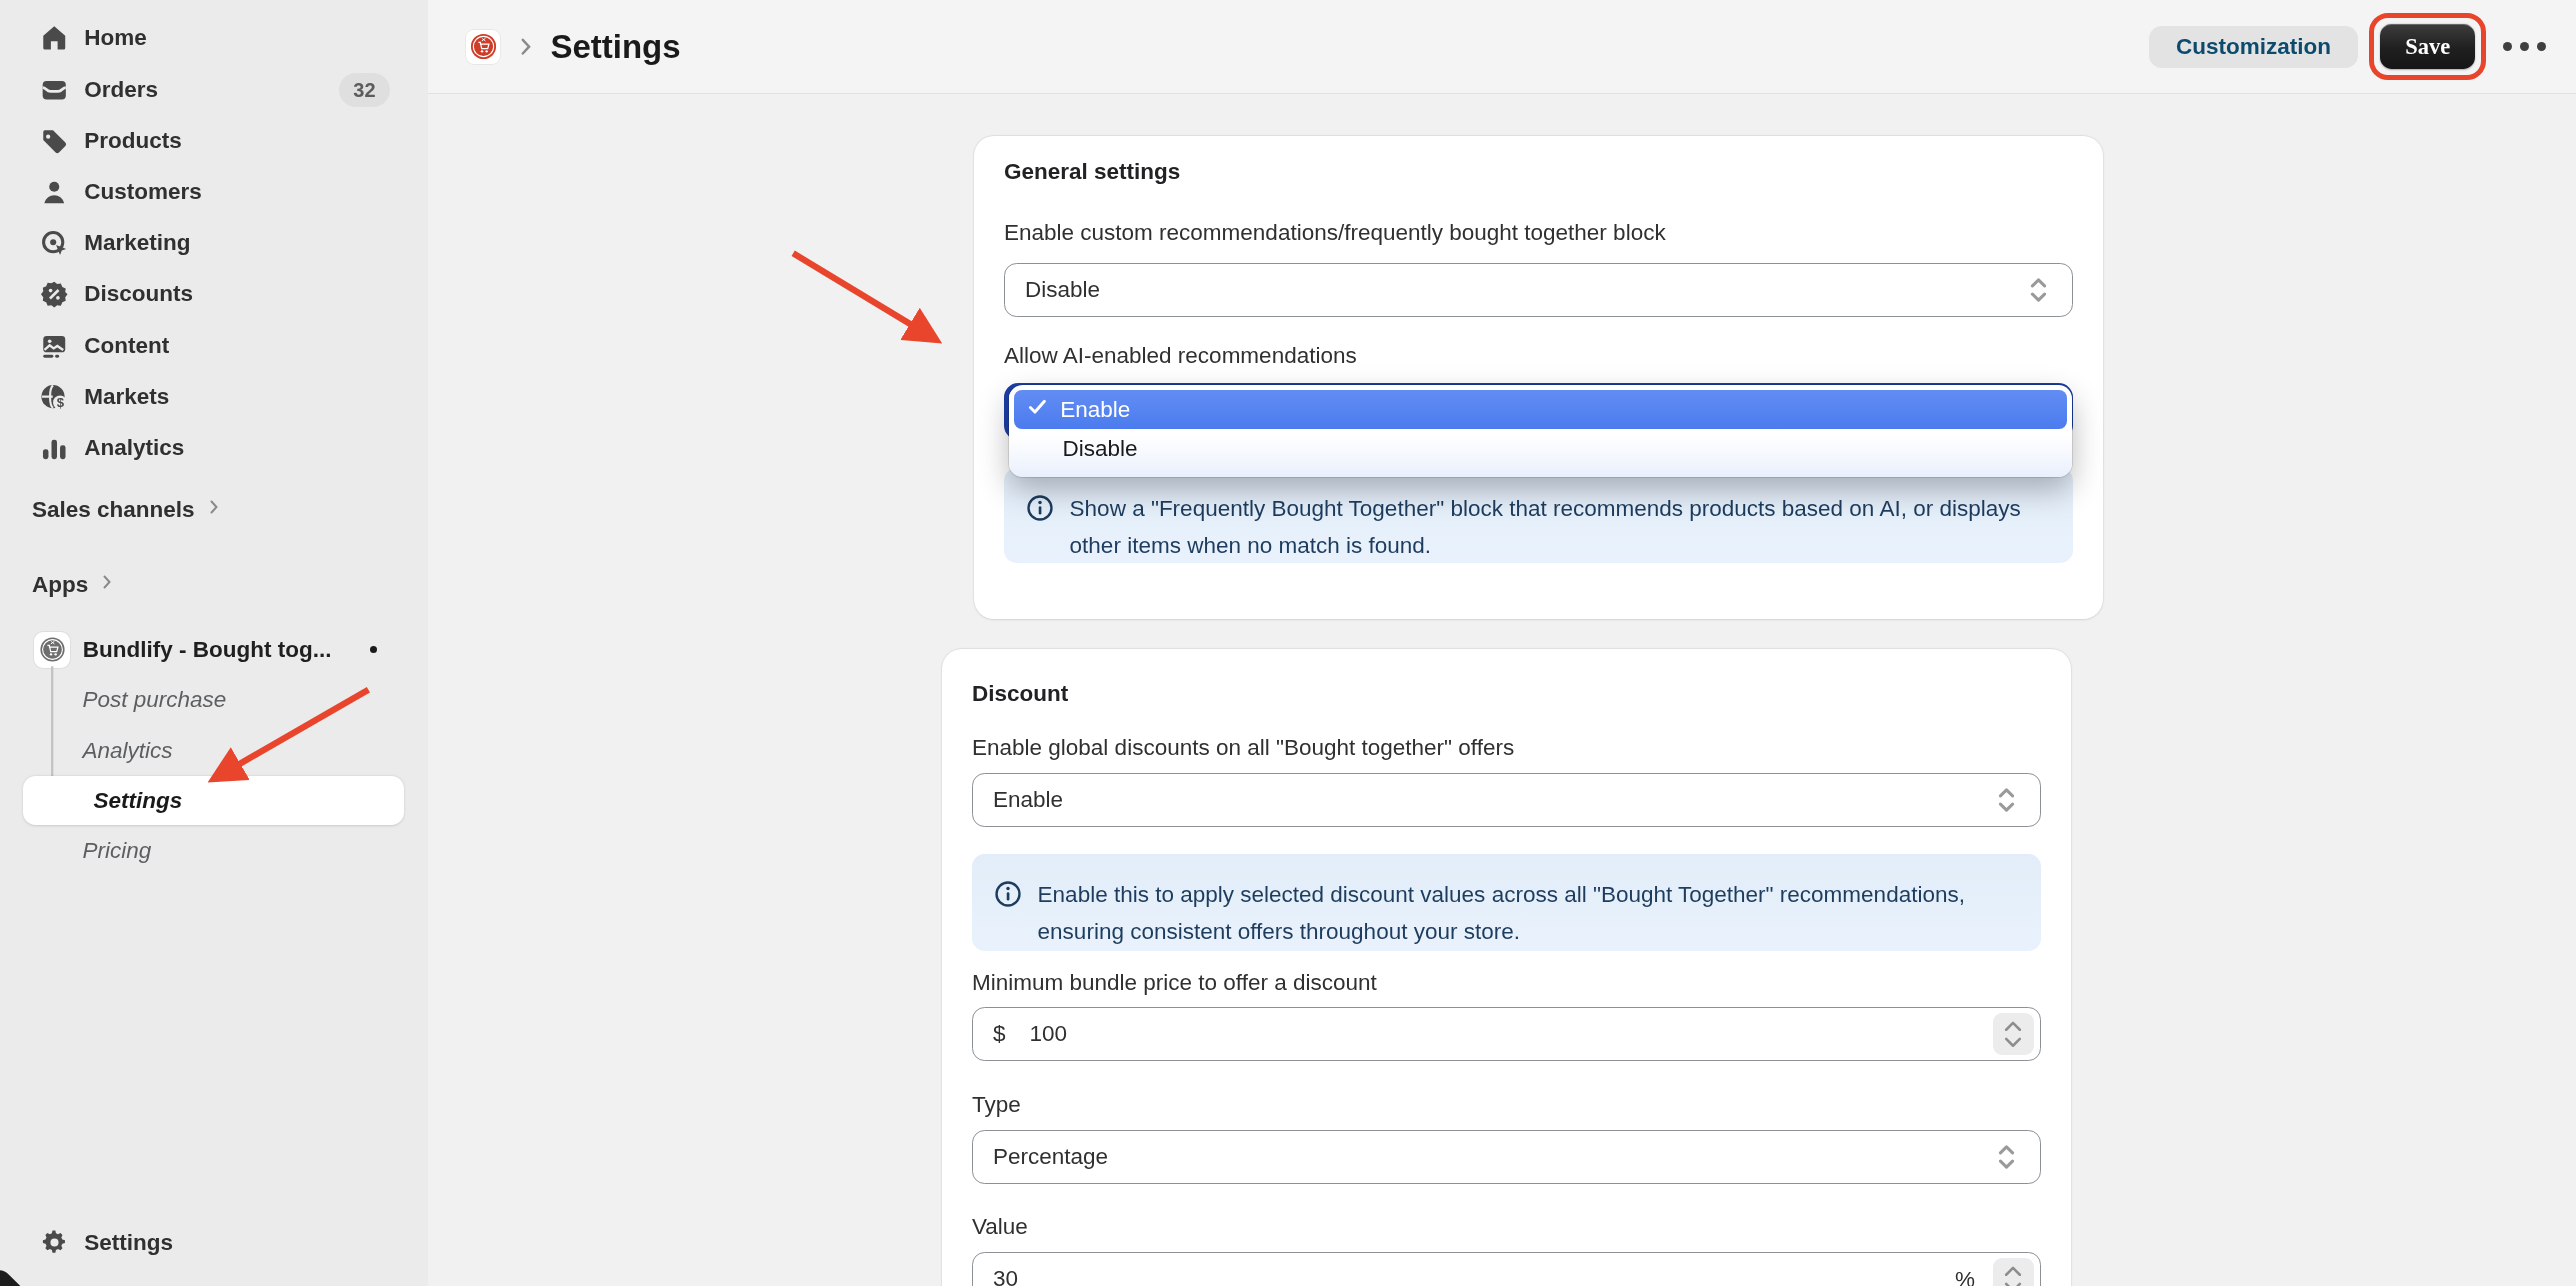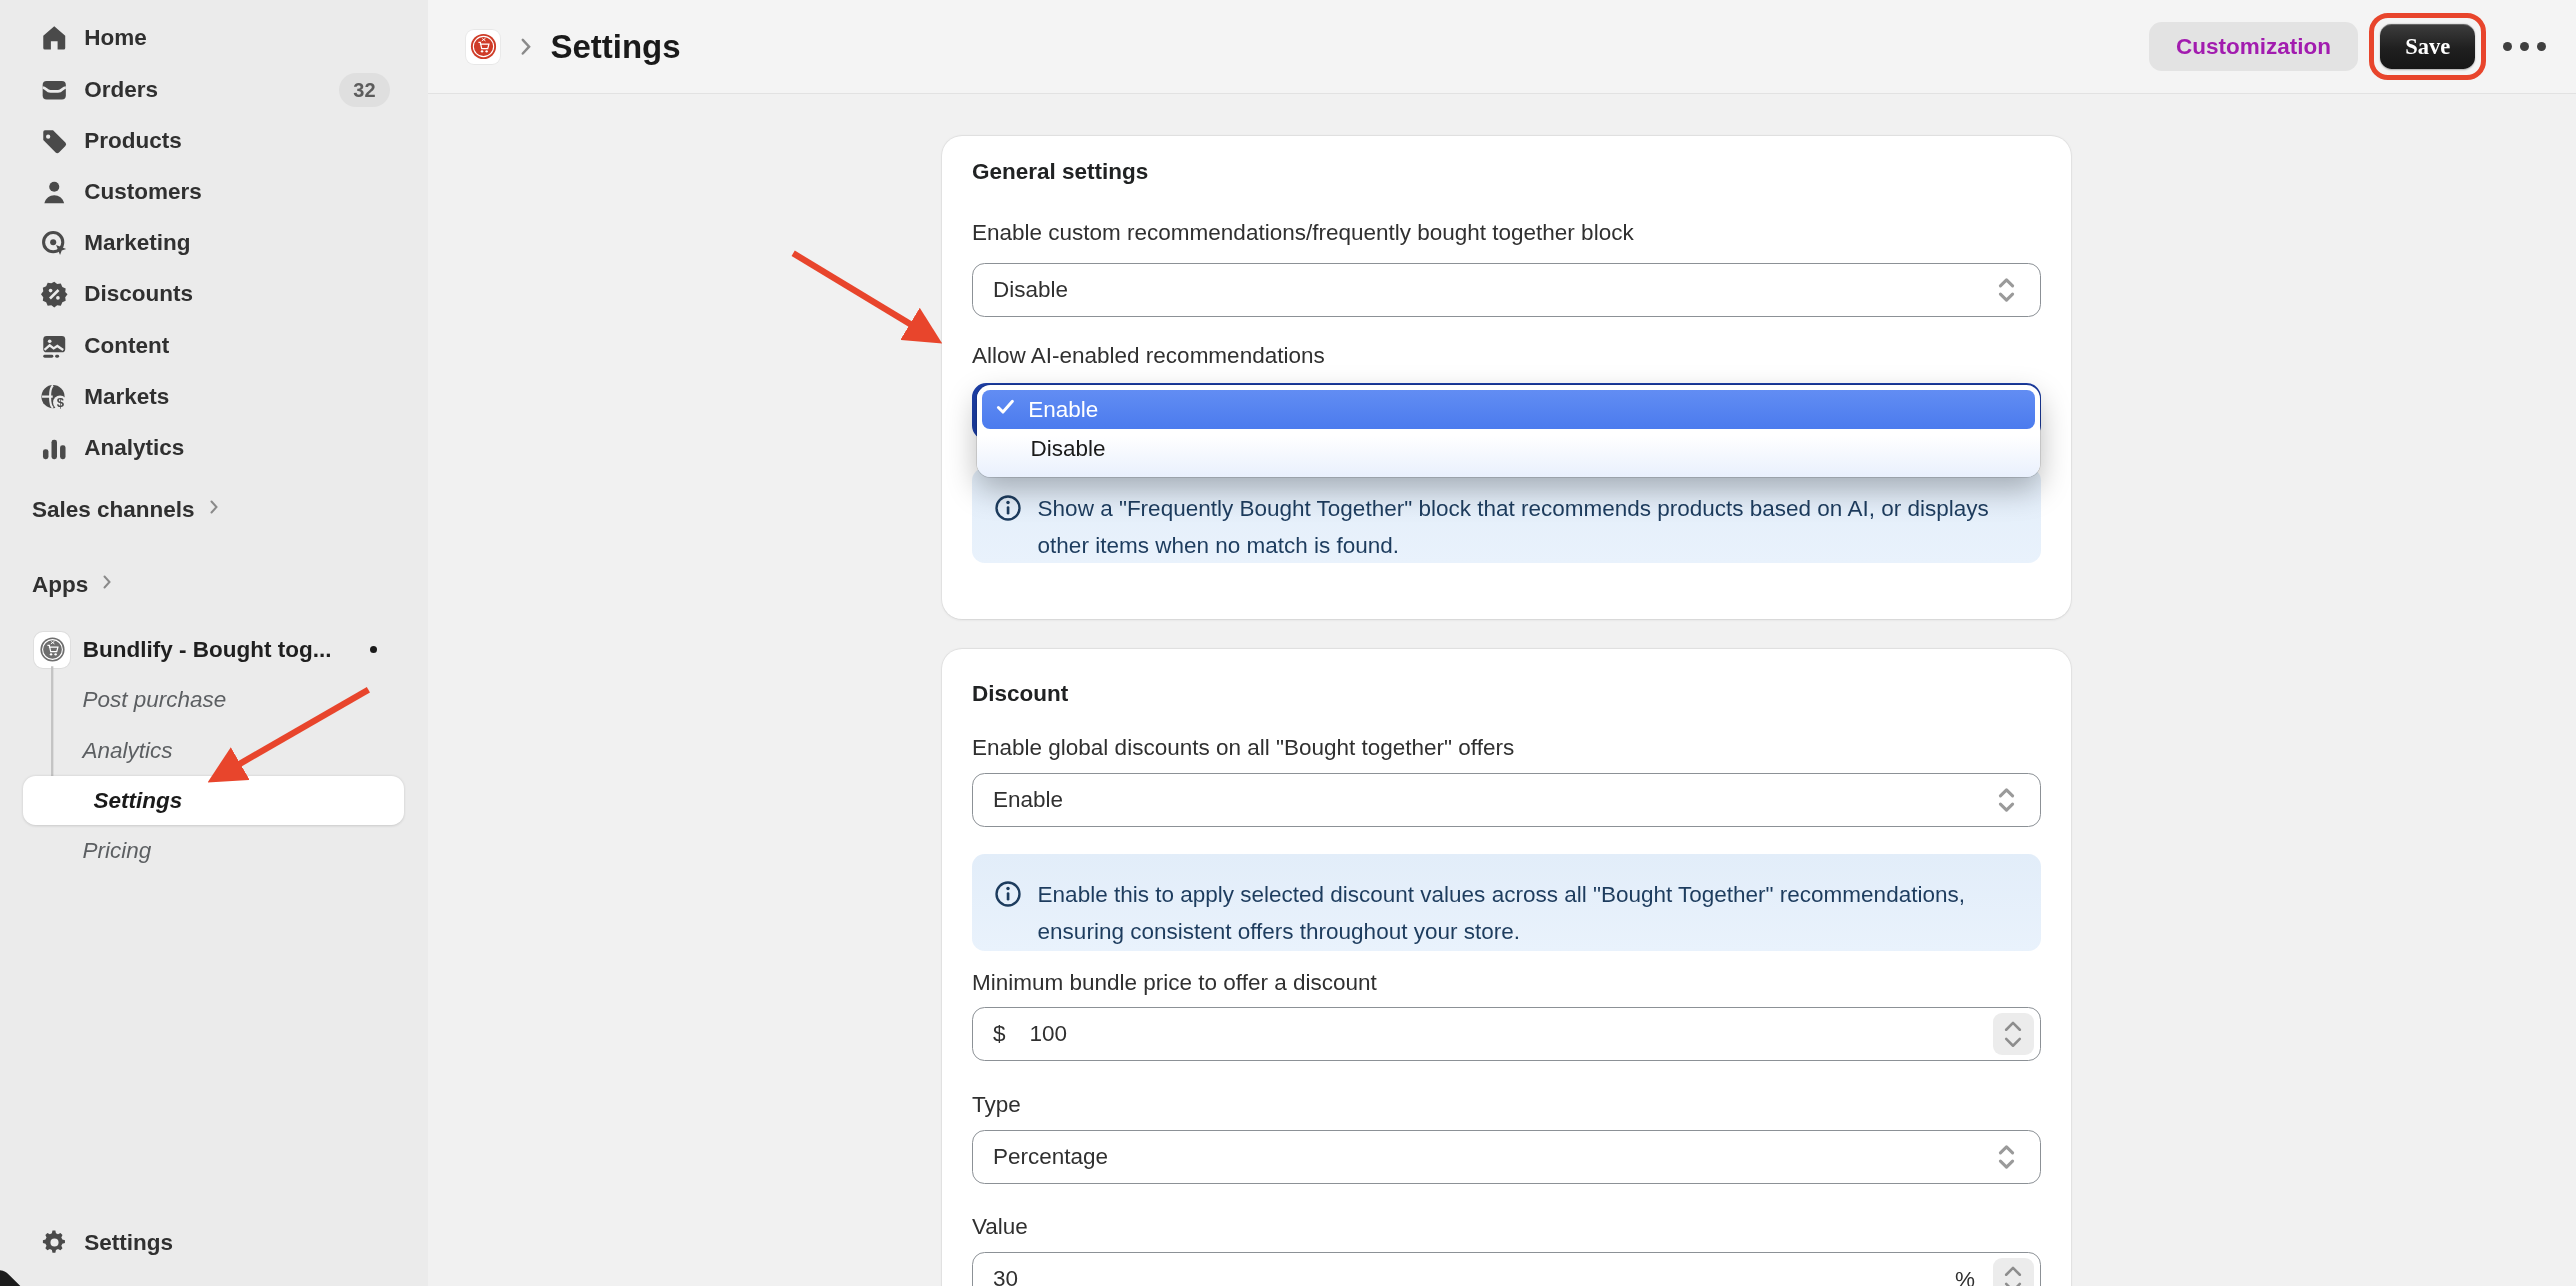--- a/index.html
+++ b/index.html
@@ -38,34 +38,34 @@
   .footer-item .nlabel { font-size:22.5px; font-weight:600; color:#303030; }
   .connector { position:absolute; left:0; top:0; pointer-events:none; }
   
   .topbar { position:absolute; left:428px; top:0; width:2148px; height:94px; background:#f4f4f4;
             border-bottom:1.8px solid #e2e2e2; display:flex; align-items:center; padding:0 25px 0 38px; }
   .bc-tile { width:34px; height:34px; border-radius:8px; background:#ffffff; display:flex;
              align-items:center; justify-content:center; box-shadow:0 0 0 0.9px rgba(0,0,0,.05); cursor:pointer; }
   .bc-chev { margin:0 12.6px 0 14.4px; display:flex; align-items:center; }
   .page-title { font-size:33px; font-weight:700; color:#1a1a1a; }
   .topbar-right { margin-left:auto; display:flex; align-items:center; }
-  .btn-customization { height:49px; padding:0 27px; border-radius:12.6px; background:#e3e3e3; border:none;
-            font-family:inherit; font-size:22.5px; font-weight:600; color:#a21caf; cursor:pointer; }
+  .btn-customization { height:42px; padding:0 27px; border-radius:12.6px; background:#e3e3e3; border:none;
+            font-family:inherit; font-size:22.5px; font-weight:600; color:#0c4a6e; cursor:pointer; }
   .save-ring { border:5.4px solid #e8452c; border-radius:19px; padding:6.3px; margin:0 10.8px; }
   .btn-save { height:45px; padding:0 25px; border-radius:11.7px; border:none; cursor:pointer;
               background:linear-gradient(180deg,#3d3d3d 0%,#1f1f1f 55%,#161616 100%);
               box-shadow:inset 0 0.9px 0 rgba(255,255,255,.22), 0 0.9px 1.8px rgba(0,0,0,.3);
               font-family:Liberation Serif, serif; font-size:22.5px; font-weight:600; color:#ffffff; }
   .dots-btn { display:flex; gap:8px; padding:9px 5.4px; cursor:pointer; background:none; border:none; }
   .dots-btn i { width:9px; height:9px; border-radius:50%; background:#3f3f3f; }
   
   .content { position:absolute; left:428px; top:96px; width:2148px; height:1190px; background:#f1f1f1; overflow:hidden; }
   .card { position:absolute; left:514px; width:1129px; background:#ffffff; border-radius:20px;
           box-shadow:0 0.9px 2.7px rgba(0,0,0,.09), 0 0 0 0.9px rgba(0,0,0,.04); }
-  .card-general { top:40px; height:483px; }
+  .card-general { top:40px; height:483px;margin-left:32px; }
   .card-discount { top:553px; height:790px; }
   .card h2 { position:absolute; left:30px; font-size:22.5px; font-weight:700; color:#202223; }
   .fld-label { position:absolute; left:30px; font-size:22.5px; font-weight:400; color:#303030; }
   .select, .num-input { position:absolute; left:30px; right:30px; height:54px; background:#ffffff;
           border:1.8px solid #8c9196; border-radius:12.6px; display:flex; align-items:center;
           padding:0 20px; font-size:22.5px; color:#303030; cursor:pointer; }
   .updown { margin-left:auto; display:flex; }
   .spinner { position:absolute; right:6.3px; top:5.4px; bottom:5.4px; width:41px; background:#ececec;
              border-radius:9px; display:flex; flex-direction:column; align-items:center;
              justify-content:space-between; padding:6.3px 0; cursor:pointer; }

